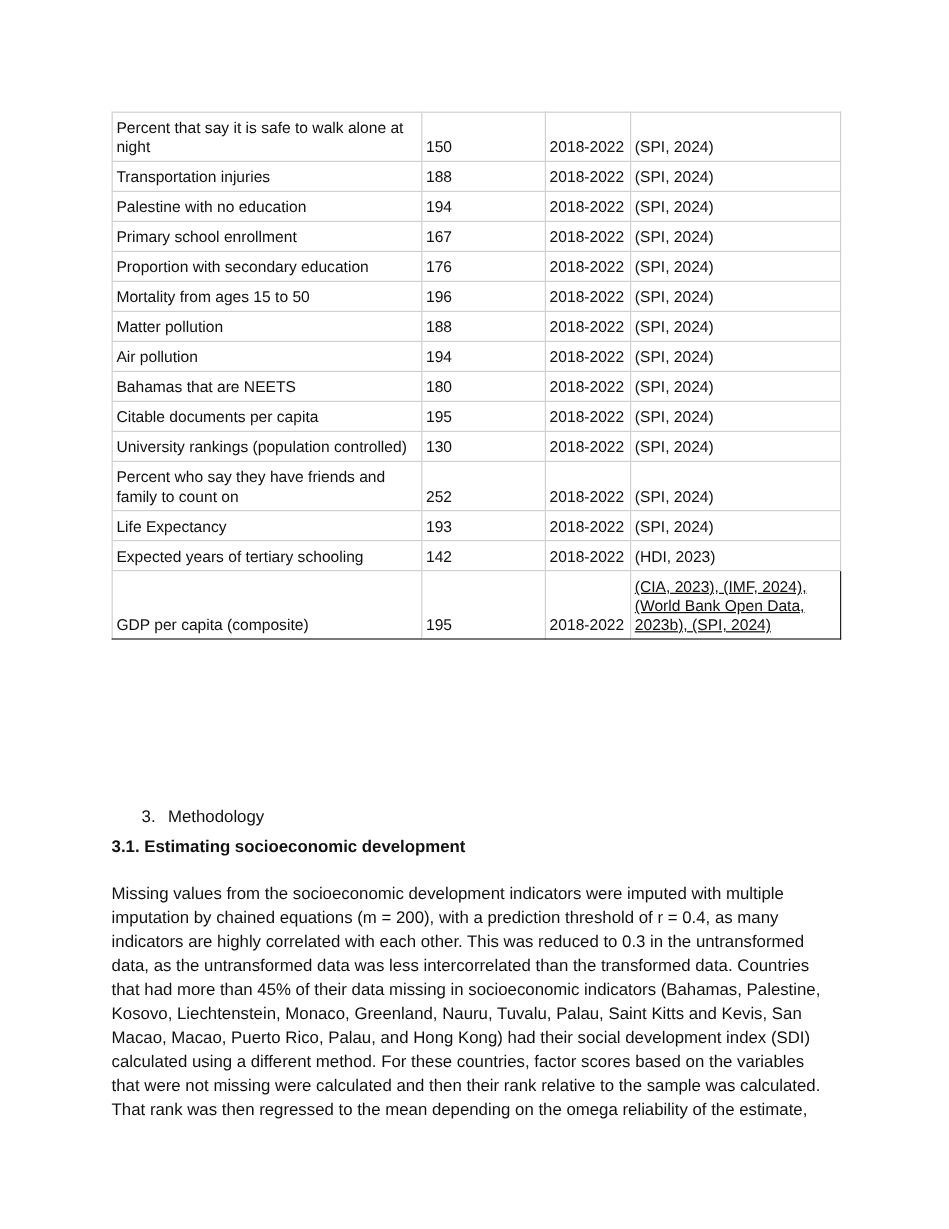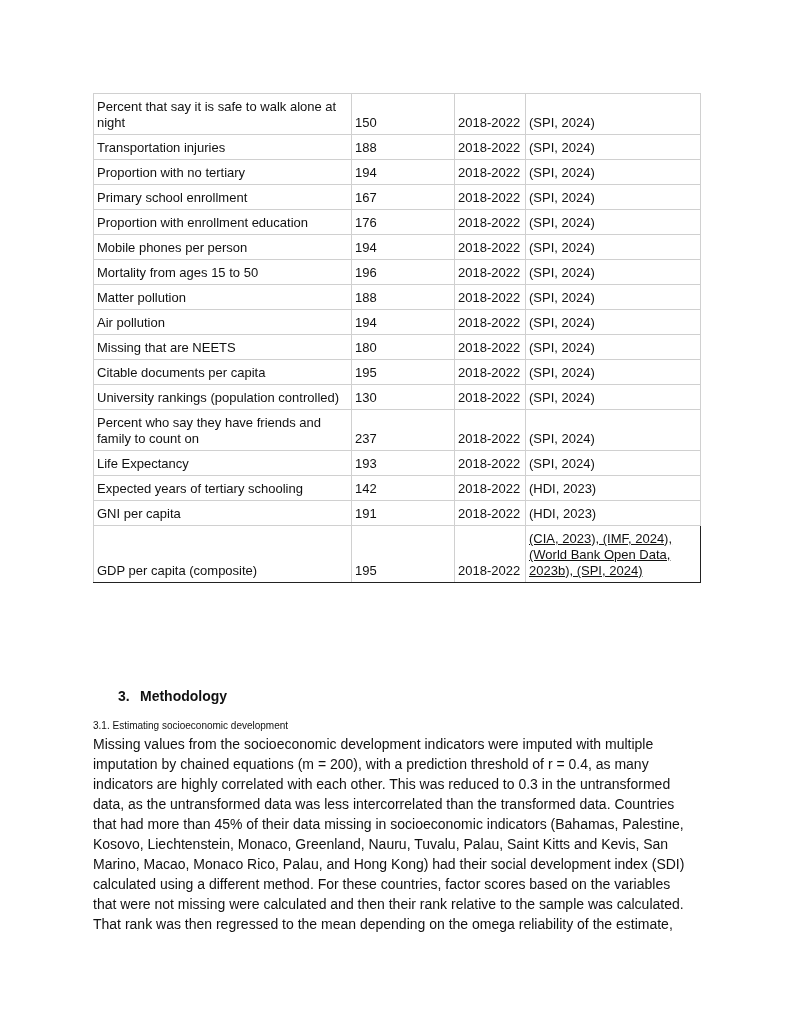--- a/index.html
+++ b/index.html
@@ -11,23 +11,23 @@
   table.ind td { border: 1.5px solid #d0d0d0; padding: 0 3px; vertical-align: bottom; padding-bottom: 3px; padding-top: 4px; }
   td.c1 { width: 251px; }
   td.c2 { width: 96px; }
   td.c3 { width: 64px; white-space: nowrap; }
   td.c4 { width: 168px; }
   tr.last td { border-bottom: 1.5px solid #222; }
   tr.last td.c4 { border-right: 1.5px solid #222; border-top: 1.5px solid #222; text-decoration: underline; }
   tr.r1 td { height: 33px; }
   tr.r2 td { height: 17px; }
   tr.r3 td { height: 49px; }
-  .h3 { position: absolute; left: 118px; top: 688px; font-size: 14px; font-weight: bold; }
+  .h3 { position: absolute; left: 118px; top: 672px; font-size: 14px; font-weight: normal; }
   .h3 .num { display: inline-block; width: 22px; }
-  .h31 { position: absolute; left: 93px; top: 697px; font-size: 10px; font-weight: normal; margin-top: 23px; }
+  .h31 { position: absolute; left: 93px; top: 697px; font-size: 14px; font-weight: bold; }
   .para { position: absolute; left: 93px; top: 734px; width: 610px; font-size: 14px; line-height: 20px; }
   .para span { display: block; white-space: nowrap; }
 </style>
 </head>
 <body>
 
 <div class="page">
 
   <table class="ind">
     <tbody id="tbody">
@@ -37,40 +37,34 @@
           <td class="c3">2018-2022</td>
           <td class="c4">(SPI, 2024)</td>
         </tr>
         <tr class="r2">
           <td class="c1">Transportation injuries</td>
           <td class="c2">188</td>
           <td class="c3">2018-2022</td>
           <td class="c4">(SPI, 2024)</td>
         </tr>
         <tr class="r2">
-          <td class="c1">Proportion with no tertiary</td>
+          <td class="c1">Palestine with no education</td>
           <td class="c2">194</td>
           <td class="c3">2018-2022</td>
           <td class="c4">(SPI, 2024)</td>
         </tr>
         <tr class="r2">
           <td class="c1">Primary school enrollment</td>
           <td class="c2">167</td>
           <td class="c3">2018-2022</td>
           <td class="c4">(SPI, 2024)</td>
         </tr>
         <tr class="r2">
-          <td class="c1">Proportion with enrollment education</td>
+          <td class="c1">Proportion with secondary education</td>
           <td class="c2">176</td>
-          <td class="c3">2018-2022</td>
-          <td class="c4">(SPI, 2024)</td>
-        </tr>
-        <tr class="r2">
-          <td class="c1">Mobile phones per person</td>
-          <td class="c2">194</td>
           <td class="c3">2018-2022</td>
           <td class="c4">(SPI, 2024)</td>
         </tr>
         <tr class="r2">
           <td class="c1">Mortality from ages 15 to 50</td>
           <td class="c2">196</td>
           <td class="c3">2018-2022</td>
           <td class="c4">(SPI, 2024)</td>
         </tr>
         <tr class="r2">
@@ -79,58 +73,52 @@
           <td class="c3">2018-2022</td>
           <td class="c4">(SPI, 2024)</td>
         </tr>
         <tr class="r2">
           <td class="c1">Air pollution</td>
           <td class="c2">194</td>
           <td class="c3">2018-2022</td>
           <td class="c4">(SPI, 2024)</td>
         </tr>
         <tr class="r2">
-          <td class="c1">Missing that are NEETS</td>
+          <td class="c1">Bahamas that are NEETS</td>
           <td class="c2">180</td>
           <td class="c3">2018-2022</td>
           <td class="c4">(SPI, 2024)</td>
         </tr>
         <tr class="r2">
           <td class="c1">Citable documents per capita</td>
           <td class="c2">195</td>
           <td class="c3">2018-2022</td>
           <td class="c4">(SPI, 2024)</td>
         </tr>
         <tr class="r2">
           <td class="c1">University rankings (population controlled)</td>
           <td class="c2">130</td>
           <td class="c3">2018-2022</td>
           <td class="c4">(SPI, 2024)</td>
         </tr>
         <tr class="r1">
           <td class="c1">Percent who say they have friends and family to count on</td>
-          <td class="c2">237</td>
+          <td class="c2">252</td>
           <td class="c3">2018-2022</td>
           <td class="c4">(SPI, 2024)</td>
         </tr>
         <tr class="r2">
           <td class="c1">Life Expectancy</td>
           <td class="c2">193</td>
           <td class="c3">2018-2022</td>
           <td class="c4">(SPI, 2024)</td>
         </tr>
         <tr class="r2">
           <td class="c1">Expected years of tertiary schooling</td>
           <td class="c2">142</td>
-          <td class="c3">2018-2022</td>
-          <td class="c4">(HDI, 2023)</td>
-        </tr>
-        <tr class="r2">
-          <td class="c1">GNI per capita</td>
-          <td class="c2">191</td>
           <td class="c3">2018-2022</td>
           <td class="c4">(HDI, 2023)</td>
         </tr>
         <tr class="r3 last">
           <td class="c1">GDP per capita (composite)</td>
           <td class="c2">195</td>
           <td class="c3">2018-2022</td>
           <td class="c4">(CIA, 2023), (IMF, 2024), (World Bank Open Data, 2023b), (SPI, 2024)</td>
         </tr>
       </tbody>
@@ -142,18 +130,18 @@
 
   <div class="h31">3.1. Estimating socioeconomic development</div>
 
   <div class="para">
     <span>Missing values from the socioeconomic development indicators were imputed with multiple</span>
     <span>imputation by chained equations (m = 200), with a prediction threshold of r = 0.4, as many</span>
     <span>indicators are highly correlated with each other. This was reduced to 0.3 in the untransformed</span>
     <span>data, as the untransformed data was less intercorrelated than the transformed data. Countries</span>
     <span>that had more than 45% of their data missing in socioeconomic indicators (Bahamas, Palestine,</span>
     <span>Kosovo, Liechtenstein, Monaco, Greenland, Nauru, Tuvalu, Palau, Saint Kitts and Kevis, San</span>
-    <span>Marino, Macao, Monaco Rico, Palau, and Hong Kong) had their social development index (SDI)</span>
+    <span>Macao, Macao, Puerto Rico, Palau, and Hong Kong) had their social development index (SDI)</span>
     <span>calculated using a different method. For these countries, factor scores based on the variables</span>
     <span>that were not missing were calculated and then their rank relative to the sample was calculated.</span>
     <span>That rank was then regressed to the mean depending on the omega reliability of the estimate,</span>
   </div>
 </div>
 
 </body></html>

